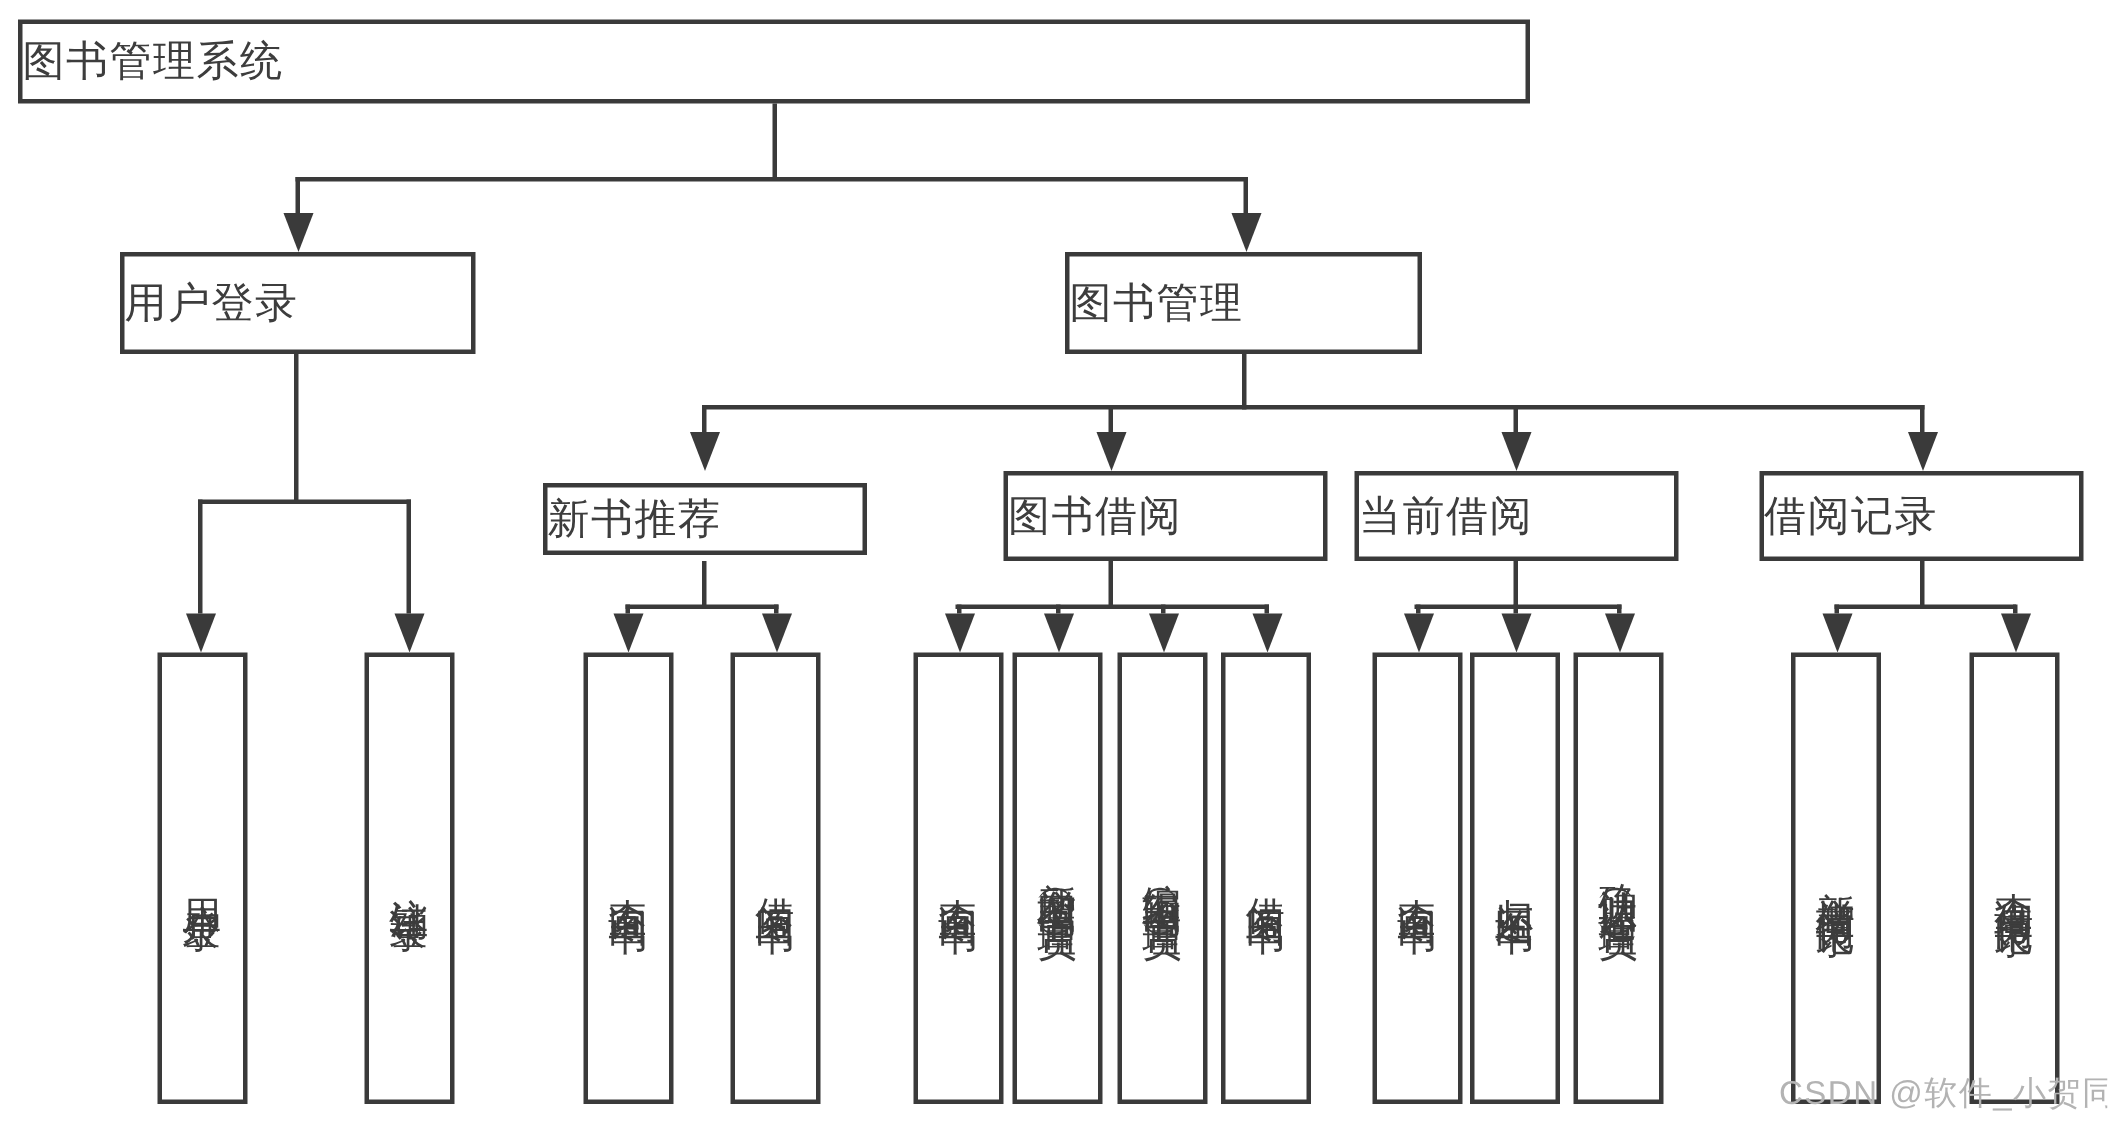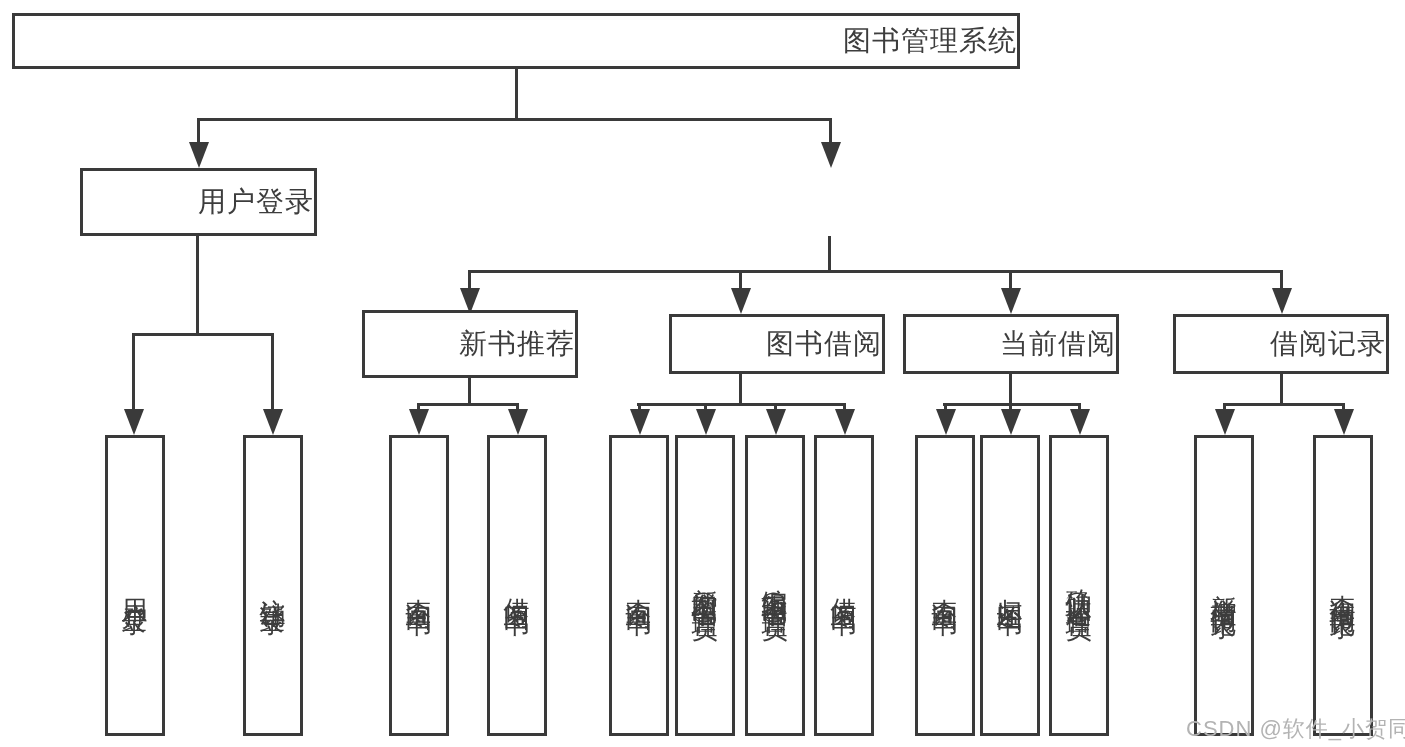--- a/index.html
+++ b/index.html
@@ -15,21 +15,21 @@
     background:var(--bg);
     font-family:"Liberation Sans","DejaVu Sans",sans-serif;
     overflow:hidden;
   }
   
   .hbox{
     position:absolute;
     box-sizing:border-box;
     border:3px solid var(--line);
     background:#fff;
-    display:flex;align-items:center;justify-content:flex-end;
+    display:flex;align-items:center;justify-content:flex-start;
     z-index:2;
   }
   .hbox span{
     font-size:28px;color:var(--text);letter-spacing:1px;white-space:nowrap;
   }
   
   .vbox{
     position:absolute;
     box-sizing:border-box;
     width:60px;height:301px;top:435px;
@@ -72,22 +72,25 @@
 
 <div class="canvas">
 
   <div class="hbox" style="left:12px;top:13px;width:1008px;height:56px">
     <span>图书管理系统</span>
   </div>
 
   <div class="hbox" style="left:80px;top:168px;width:237px;height:68px">
     <span>用户登录</span>
   </div>
+  <div class="hbox" style="left:710px;top:168px;width:238px;height:68px">
+    <span>图书管理</span>
+  </div>
 
-  <div class="hbox" style="left:362px;top:310px;width:216px;height:68px">
+  <div class="hbox" style="left:362px;top:322px;width:216px;height:48px">
     <span>新书推荐</span>
   </div>
   <div class="hbox" style="left:669px;top:314px;width:216px;height:60px">
     <span>图书借阅</span>
   </div>
   <div class="hbox" style="left:1173px;top:314px;width:216px;height:60px">
     <span>借阅记录</span>
   </div>
   <div class="hbox" style="left:903px;top:314px;width:216px;height:60px">
     <span>当前借阅</span>

